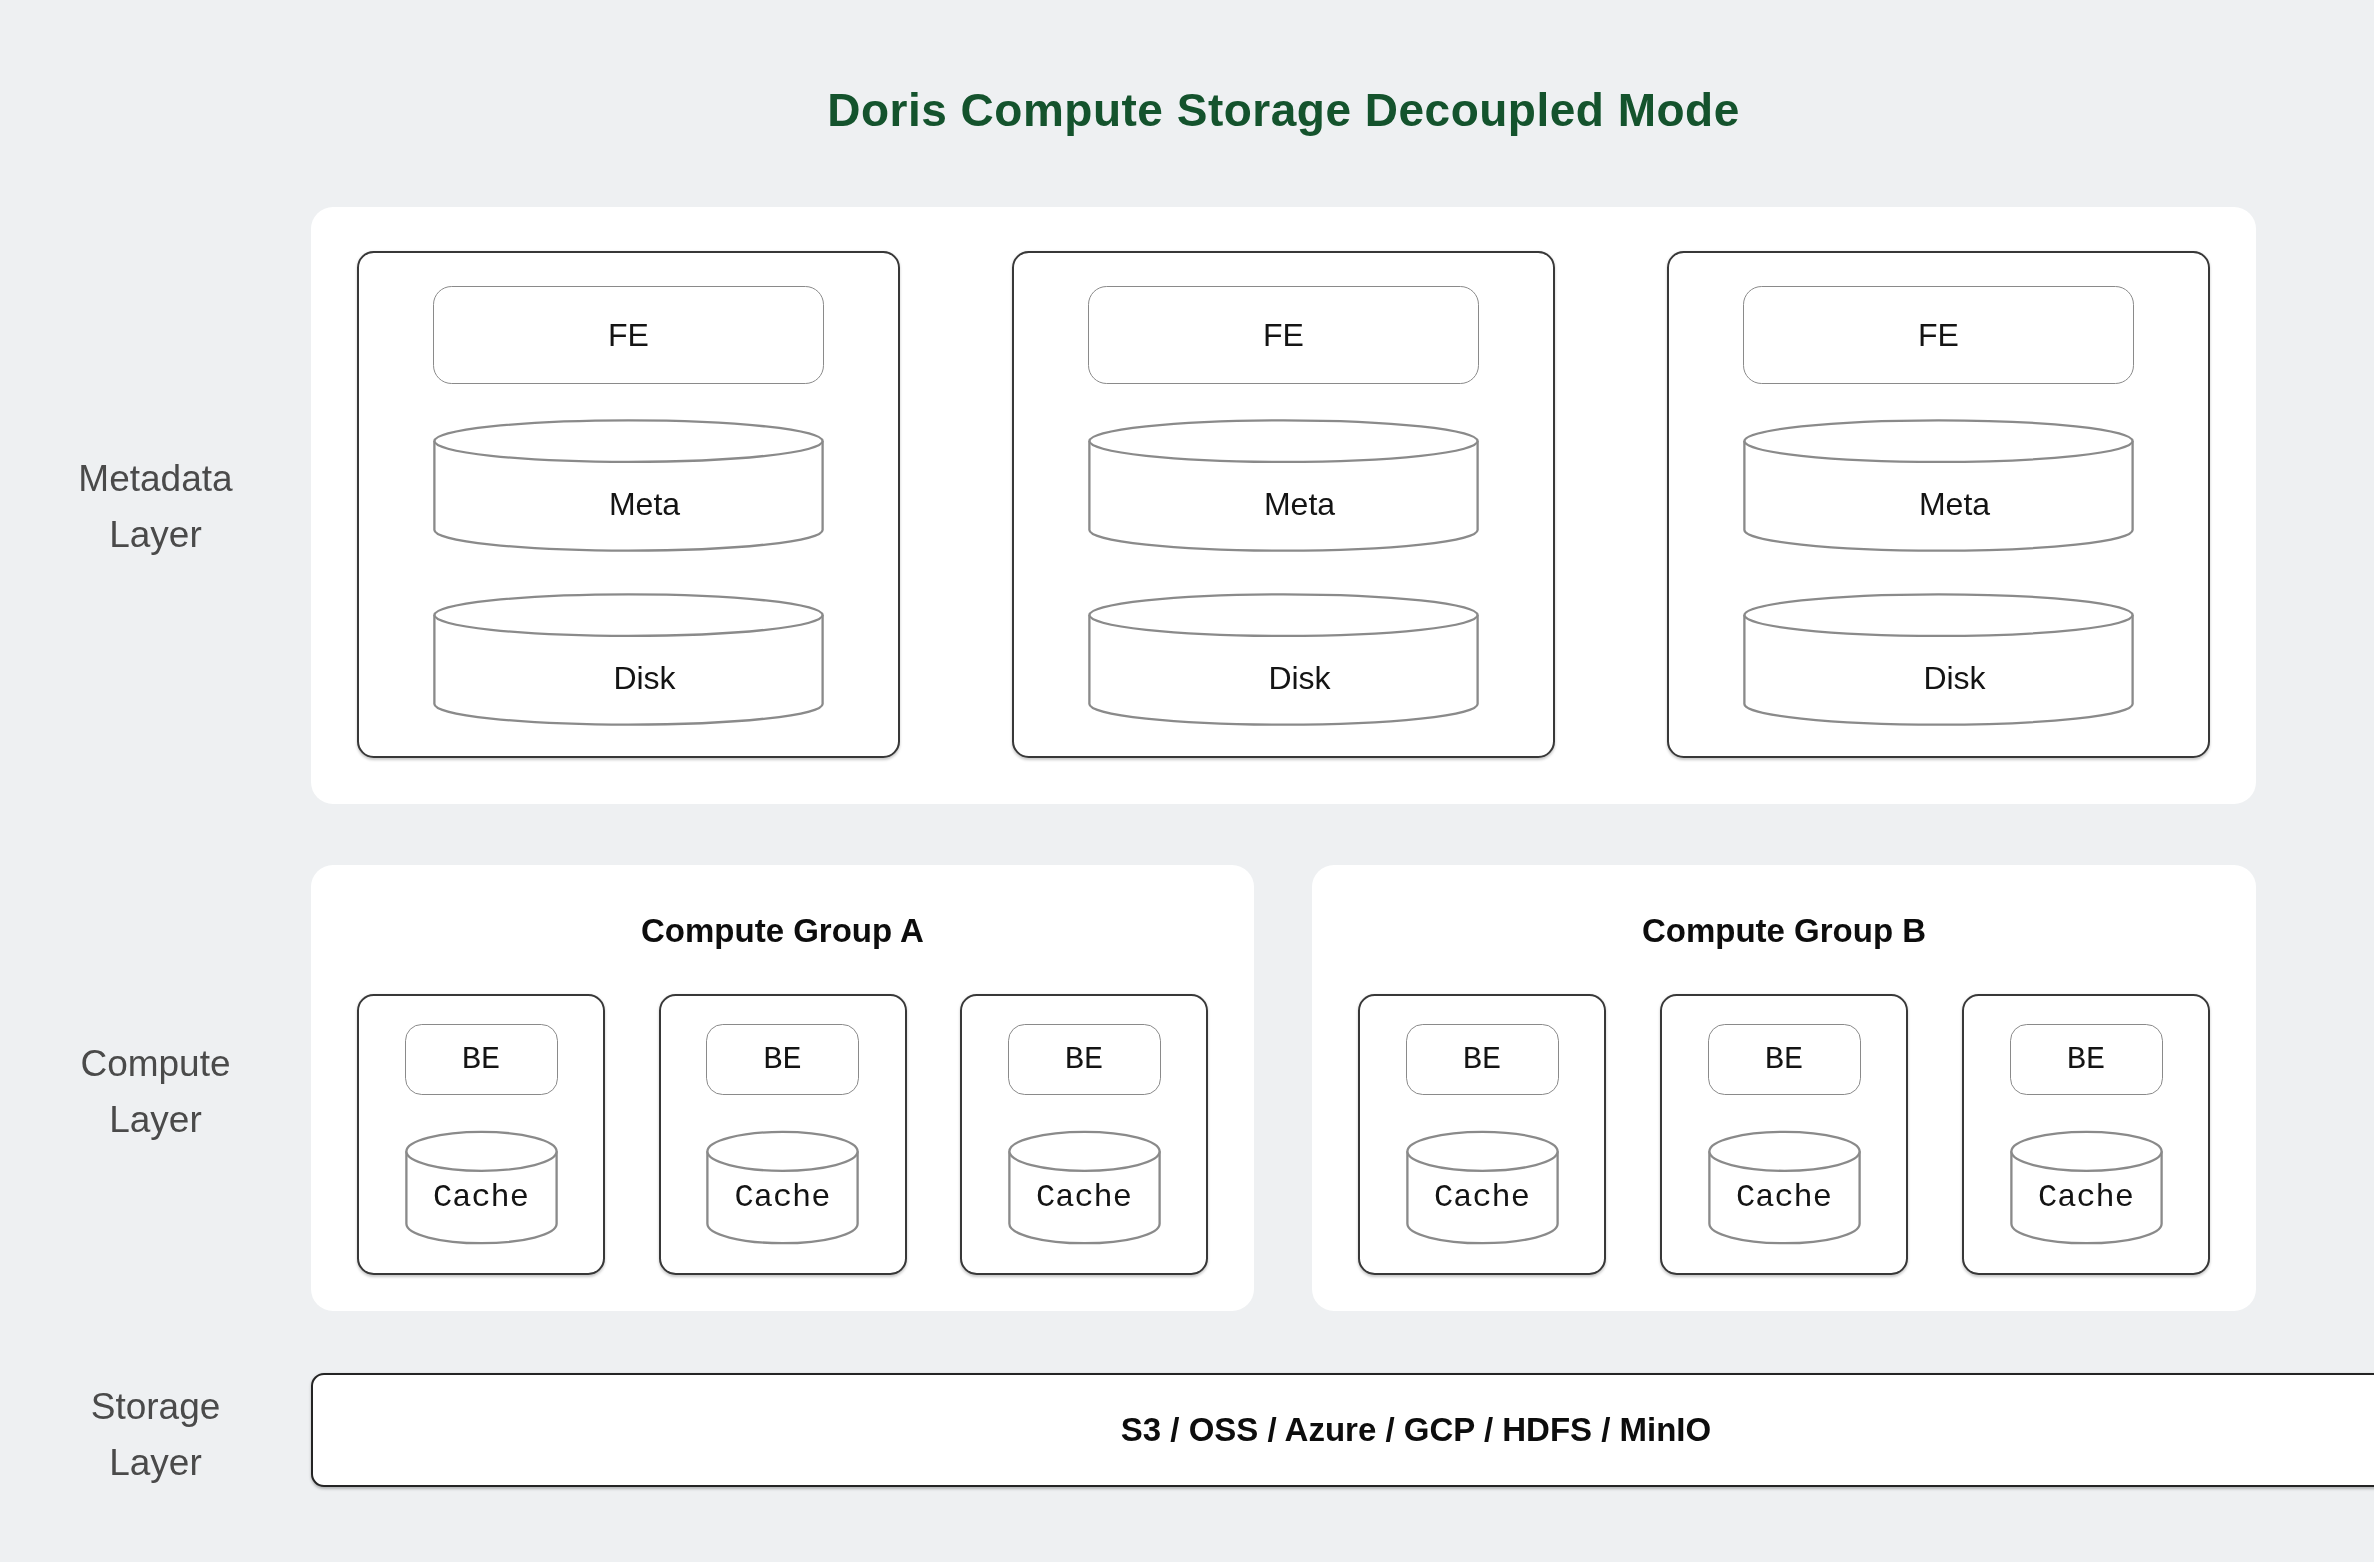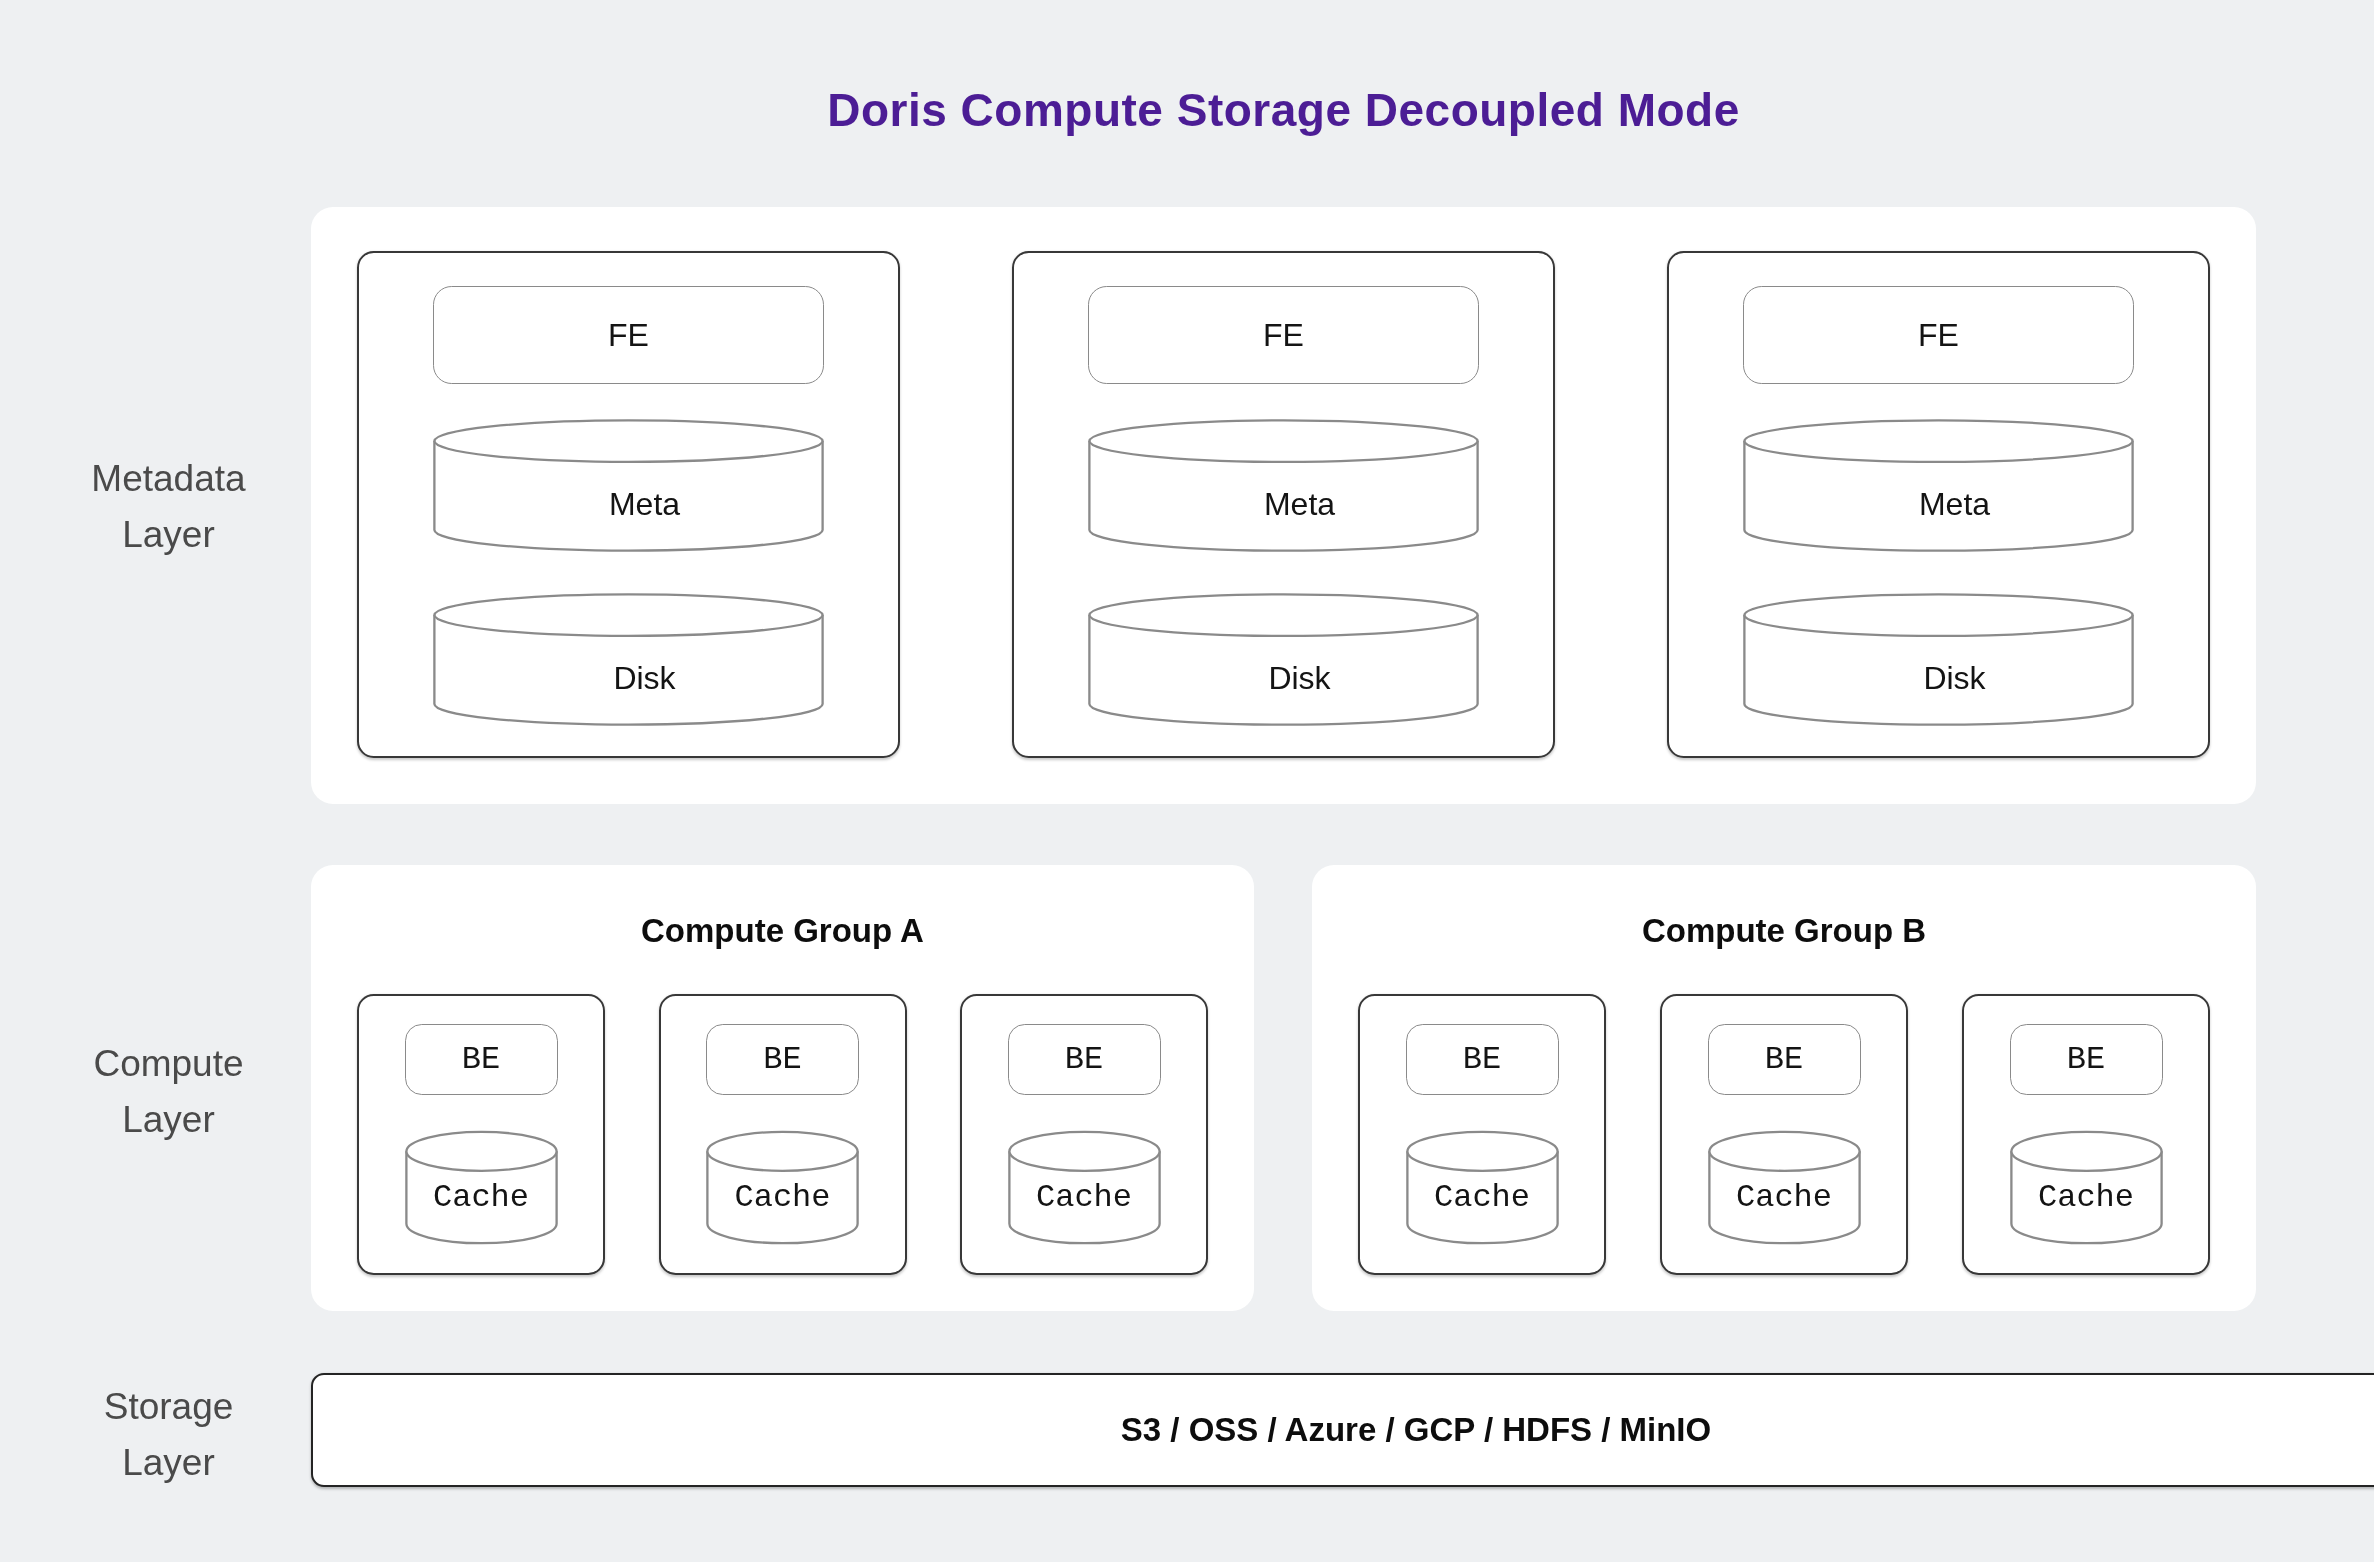--- a/index.html
+++ b/index.html
@@ -18,34 +18,33 @@
     position: absolute;
     left: 311px;
     width: 1945px;
     top: 82px;
     margin: 0;
     text-align: center;
     font-size: 46px;
     line-height: 56px;
     font-weight: 600;
     letter-spacing: 0.5px;
-    color: #4c1d95;
+    color: #14532d;
   }
 
   
   .layer-label {
     position: absolute;
     left: 0;
     width: 311px;
     text-align: center;
     font-size: 37px;
     line-height: 56px;
     font-weight: 400;
     color: #4a4a4a;
-    padding-left: 13px;
   }
   .layer-label span { display: block; }
   #label-metadata { top: 451px; }
   #label-compute  { top: 1036px; }
   #label-storage  { top: 1379px; }
 
   
   .panel {
     position: absolute;
     background: #ffffff;

